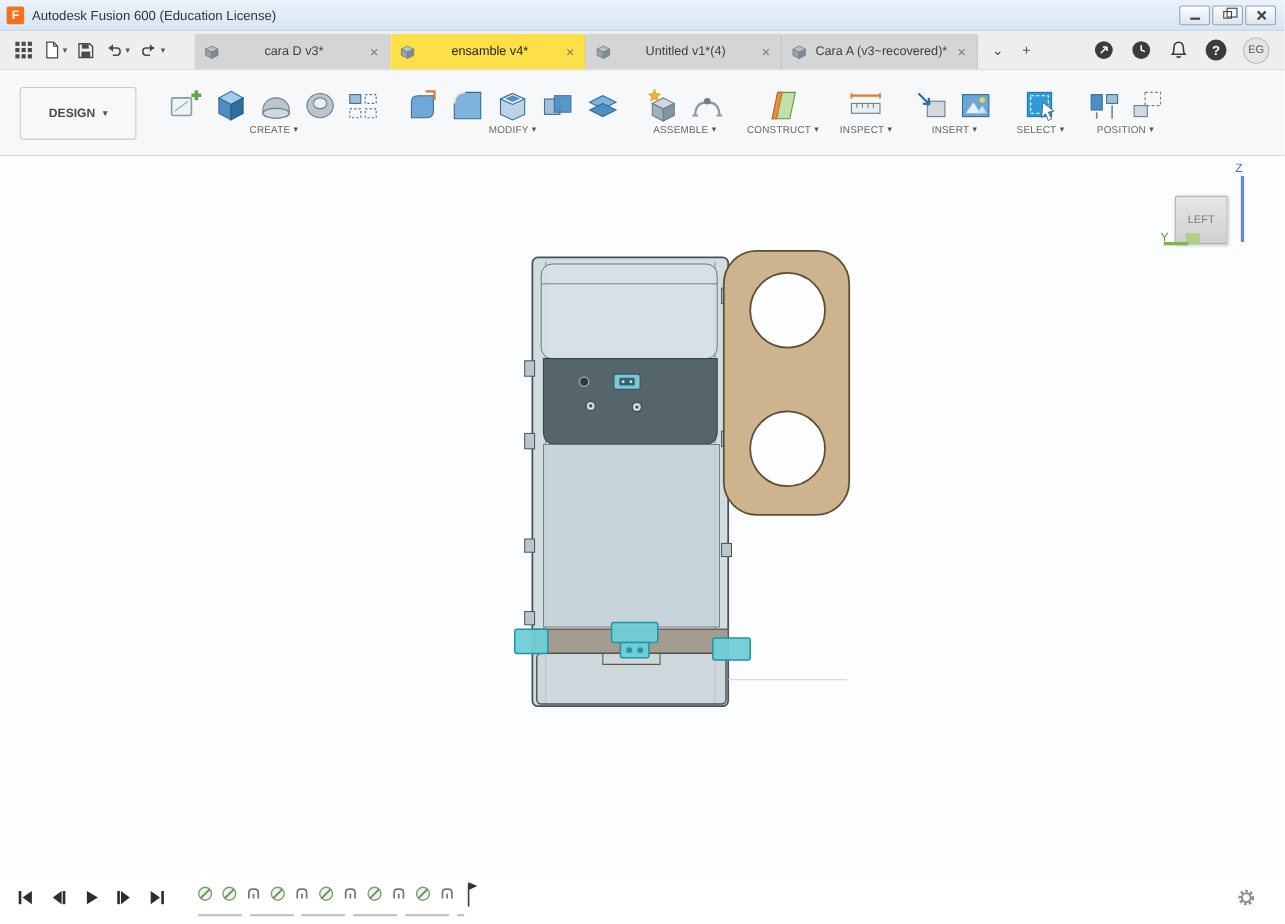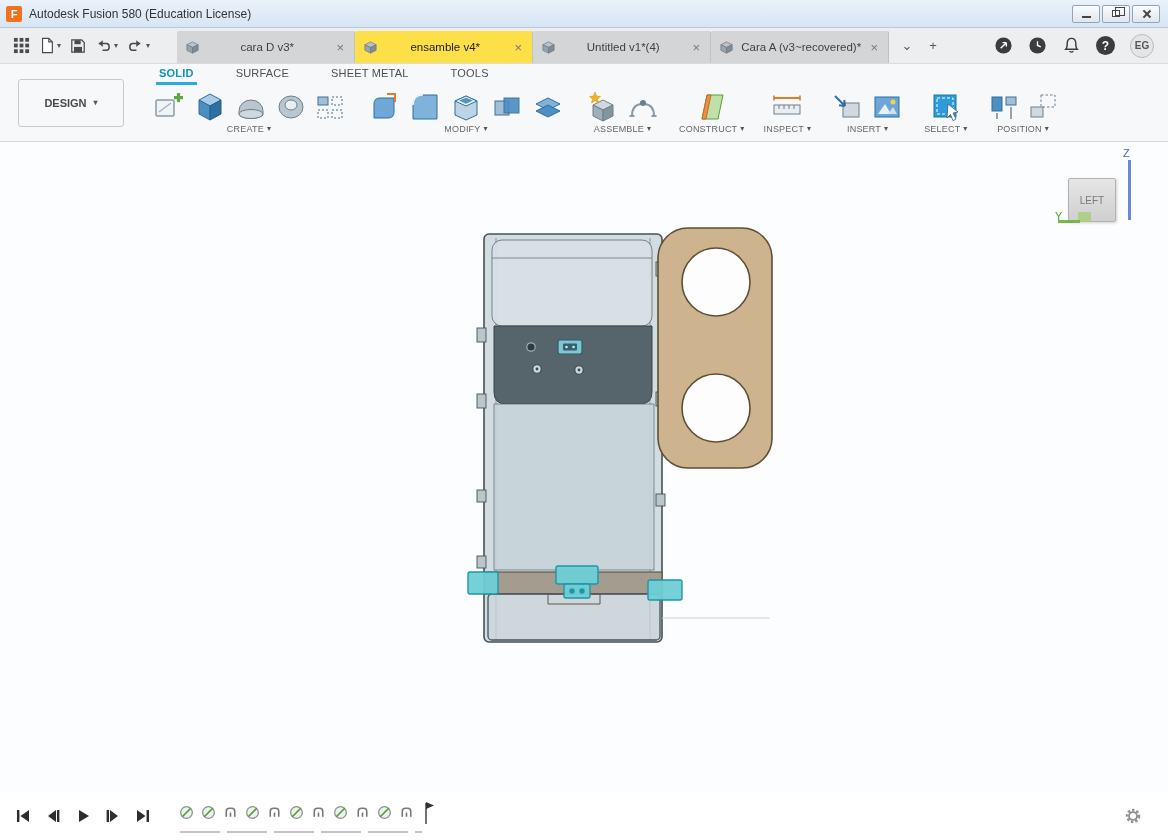--- a/index.html
+++ b/index.html
@@ -28,21 +28,21 @@
   .doc-tabs{display:flex;align-items:stretch;margin-left:14px}
   .doc-tab{width:178px;display:flex;align-items:center;gap:6px;padding:0 8px;background:#d3d5d7;border-right:1px solid #bfc1c3;font-size:11.5px;color:#3f3f3f;cursor:pointer;margin-top:3px;border-radius:2px 2px 0 0}
   .doc-tab.active{background:#fde047;color:#222}
   .tab-label{flex:1;white-space:nowrap;overflow:hidden;text-overflow:ellipsis;text-align:center}
   .tab-close{color:#777;font-size:13px;padding:0 2px;cursor:pointer}
   .tab-aux{display:flex;align-items:center;gap:2px;margin-left:6px}
   .aux-btn{background:none;border:none;font-size:13px;color:#555;cursor:pointer;width:24px;text-align:center}
   .account-icons{margin-left:auto;display:flex;align-items:center;gap:15px;padding-right:14px}
   .round-btn{background:none;border:none;padding:0;cursor:pointer;display:flex;align-items:center}
   .help-circle{width:19px;height:19px;border-radius:50%;background:#3c3c3c;color:#fff;font-size:12px;font-weight:bold;display:flex;align-items:center;justify-content:center}
-  .avatar{width:24px;height:24px;border-radius:50%;background:#e3e5e7;border:1px solid #b9bcbf;color:#555;font-size:10px;font-weight:bold;display:flex;align-items:center;justify-content:center;cursor:pointer}
+  .avatar{width:24px;height:24px;border-radius:50%;background:#e3e5e7;border:1px solid #b9bcbf;color:#555;font-size:10px;font-weight:normal;display:flex;align-items:center;justify-content:center;cursor:pointer}
 
   
   .ribbon{height:78px;flex:none;background:#f7f8f9;display:flex;border-bottom:1px solid #d5d7d9}
   .workspace{width:142px;flex:none;display:flex;align-items:center;justify-content:center}
   .design-btn{width:106px;height:48px;border:1px solid #c8cacc;background:#f7f8f9;border-radius:3px;font-size:11px;font-weight:bold;color:#4a4a4a;display:flex;align-items:center;justify-content:center;gap:7px;cursor:pointer}
   .ribbon-main{flex:1;display:flex;flex-direction:column;min-width:0}
   .ribbon-tabs{height:21px;display:flex;gap:36px;padding-left:14px;align-items:flex-end}
   .rtab{font-size:11px;color:#4f4f4f;padding:0 3px 3px;cursor:pointer;letter-spacing:.2px;border-bottom:3px solid transparent}
   .rtab.active{color:#0a96be;border-bottom-color:#29abe2;font-weight:bold}
   .ribbon-tools{flex:1;display:flex;align-items:center;overflow:hidden}
@@ -73,21 +73,21 @@
   .timeline-marker{margin-left:3px;display:flex;align-items:center}
   .gear-btn{margin-left:auto;background:none;border:none;cursor:pointer;display:flex;align-items:center}
 </style>
 </head>
 <body>
 
 <div class="app">
 
   <header class="titlebar">
     <span class="app-logo">F</span>
-    <span class="window-title">Autodesk Fusion 580 (Education License)</span>
+    <span class="window-title">Autodesk Fusion 600 (Education License)</span>
     <div class="win-controls">
       <button class="win-btn">
           <span class="glyph-min"></span>
         </button>
       <button class="win-btn">
           <span class="glyph-restore"></span>
         </button>
       <button class="win-btn">
           <span class="glyph-close"></span>
         </button>
@@ -212,26 +212,20 @@
   </div>
 
   <div class="ribbon">
     <div class="workspace">
       <button class="design-btn">
         <span>DESIGN</span>
         <span class="caret">▾</span>
       </button>
     </div>
     <div class="ribbon-main">
-      <div class="ribbon-tabs">
-        <span class="rtab active">SOLID</span>
-        <span class="rtab">SURFACE</span>
-        <span class="rtab">SHEET METAL</span>
-        <span class="rtab">TOOLS</span>
-      </div>
       <div class="ribbon-tools">
 
         <div class="tool-group">
           <div class="tool-icons">
             <button class="icon-btn">
                 <svg width="34" height="32" viewBox="0 0 32 32">
                   <rect x="3" y="9" width="18" height="16" rx="1.5" fill="#eef3f6" stroke="#8a9aa6" stroke-width="1.5"></rect>
                   <path d="M6 21 L18 12" stroke="#9fb0ba" stroke-width="1.2"></path>
                   <rect x="21" y="5" width="9" height="3.2" fill="#5fa746"></rect>
                   <rect x="23.9" y="2.1" width="3.2" height="9" fill="#5fa746"></rect>

